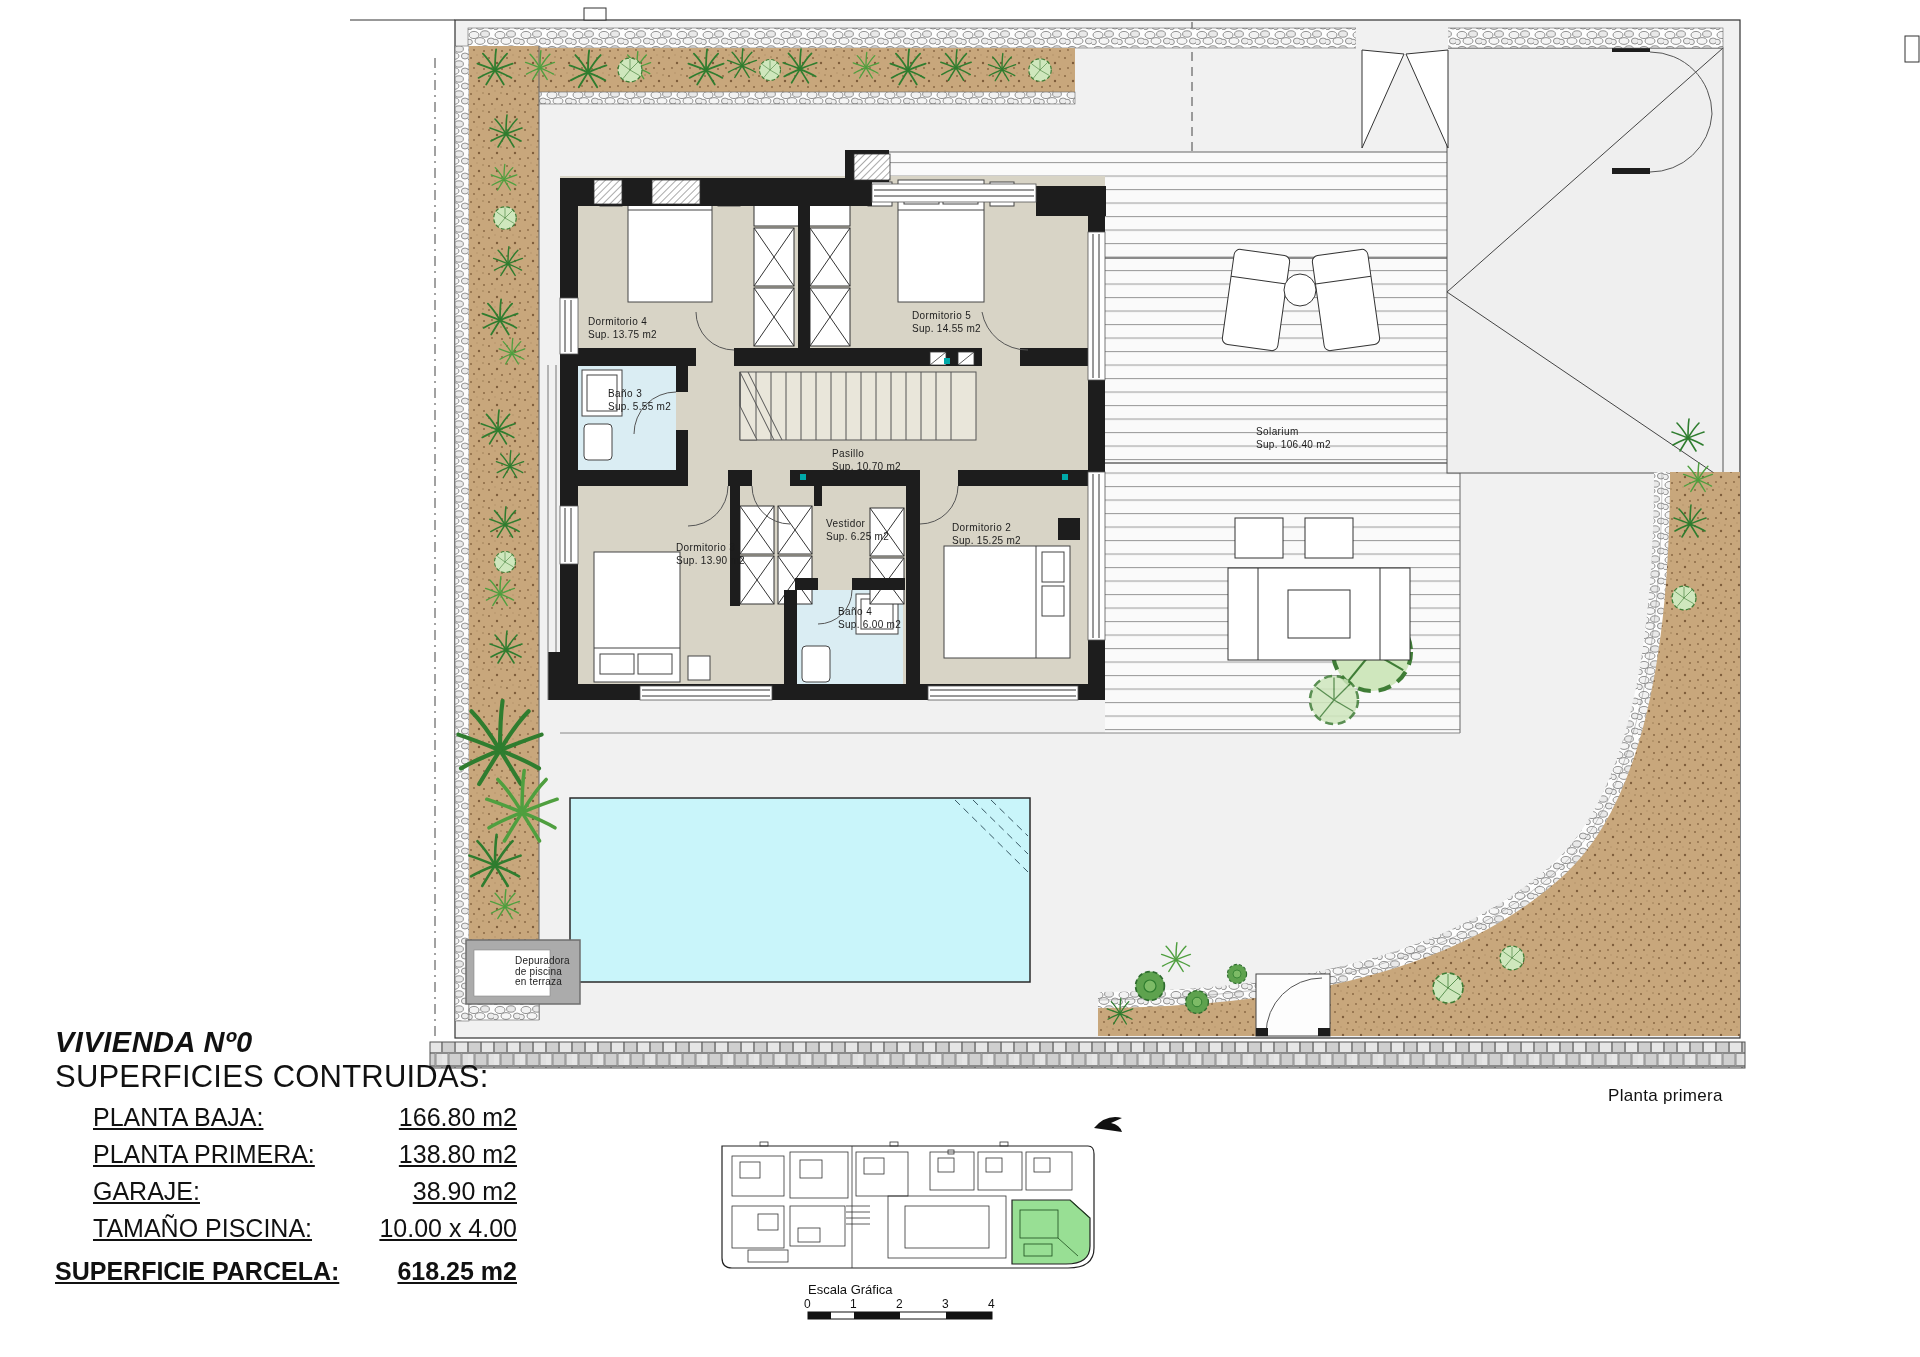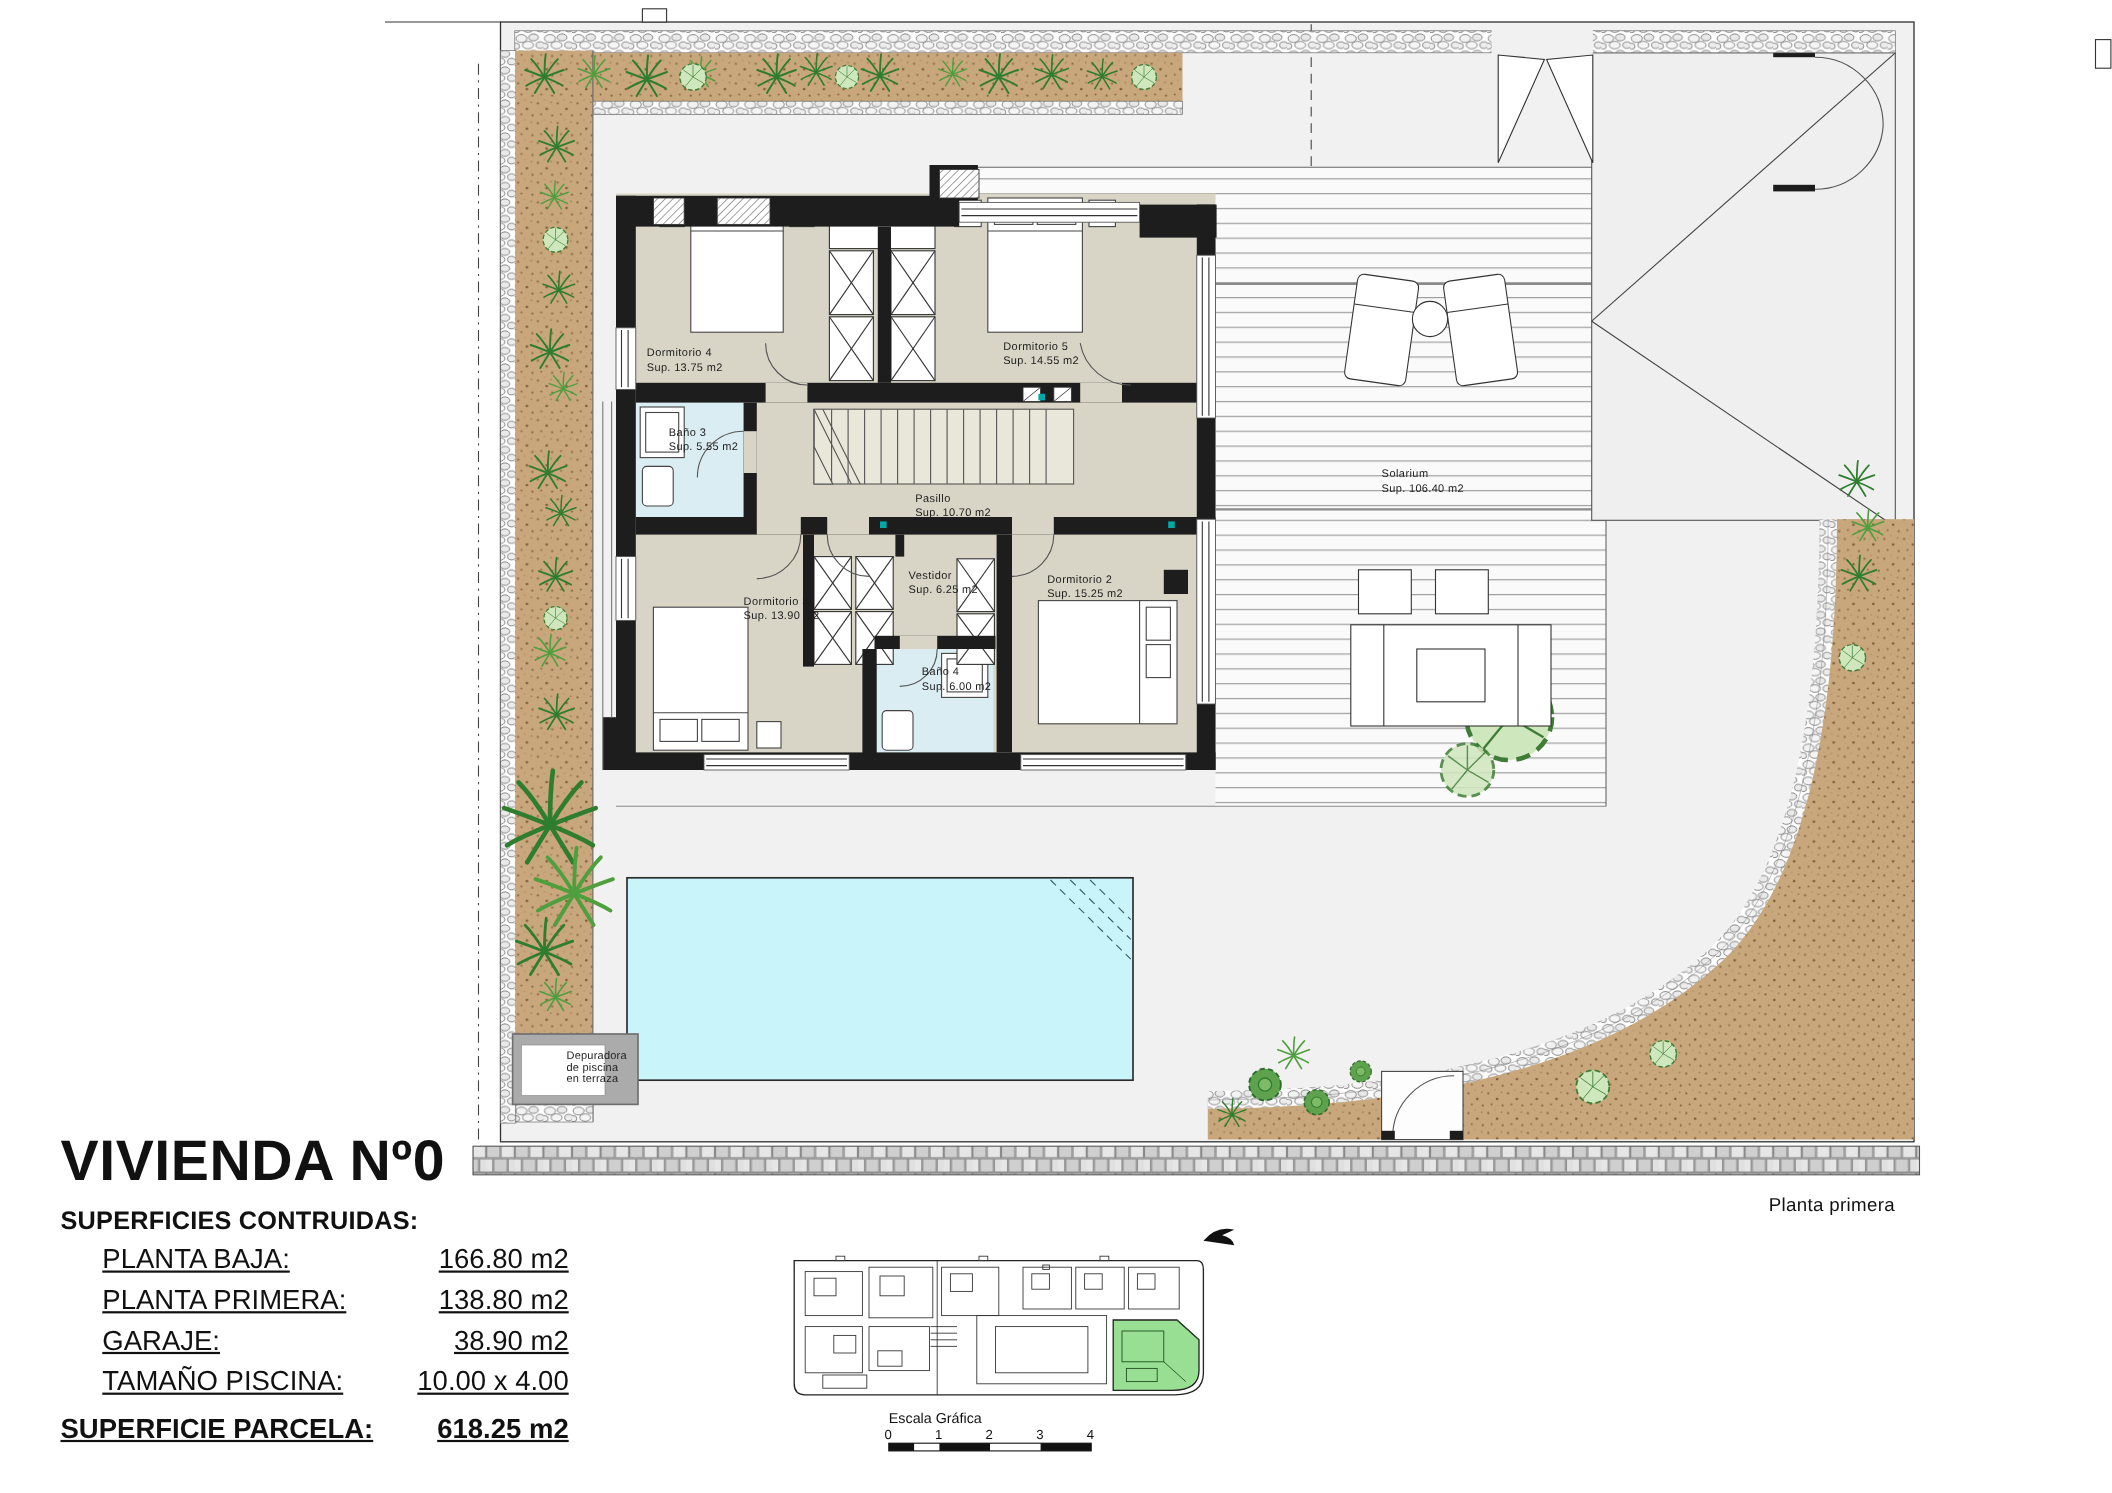--- a/index.html
+++ b/index.html
@@ -11,22 +11,22 @@
   
   .room-label{position:absolute;font-size:10px;line-height:12.5px;letter-spacing:.4px;
               color:#1c1c1c;white-space:nowrap;}
   .room-label .rl2{letter-spacing:.3px;}
 
   
   .dep-note{position:absolute;font-size:10px;line-height:10.5px;color:#222;letter-spacing:.2px;margin-left:36px;}
 
   
   .title-block{width:462px;}
-  .tb-title{font-size:52px;font-weight:700;letter-spacing:.5px;}
-  .tb-sub{font-size:23px;font-weight:700;margin-top:10px;letter-spacing:.2px;}
+  .tb-title{font-size:29px;font-weight:700;letter-spacing:.5px;font-style:italic;}
+  .tb-sub{font-size:31px;font-weight:400;margin-top:0;letter-spacing:.2px;}
   .tb-row{display:flex;justify-content:space-between;font-size:25px;margin-top:8px;text-decoration:underline;}
   .tb-row.indent > .tb-label{padding-left:38px;}
   .tb-row.bold{font-weight:700;margin-top:10px;}
   .tb-row.gap{margin-top:14px;text-align:center;}
 
   .floor-label{font-size:17px;font-weight:400;letter-spacing:.3px;}
 
   .svgsmall{font-family:"Liberation Sans",sans-serif;font-size:12px;fill:#111;}
   .svgscale{font-family:"Liberation Sans",sans-serif;font-size:13px;fill:#111;}
 </style>

